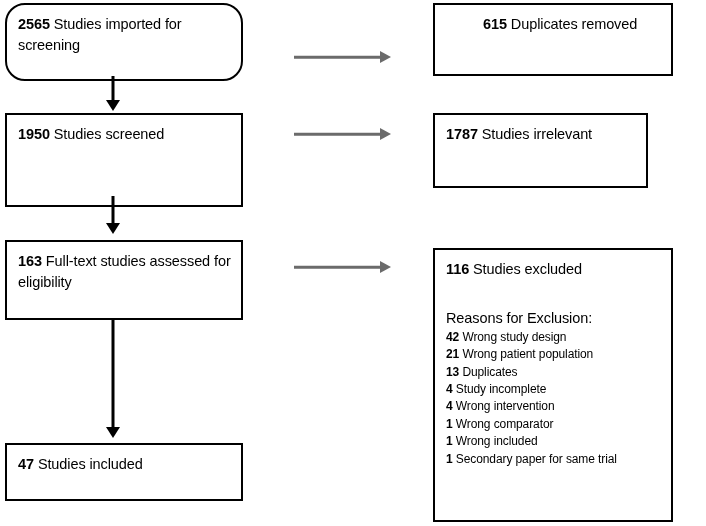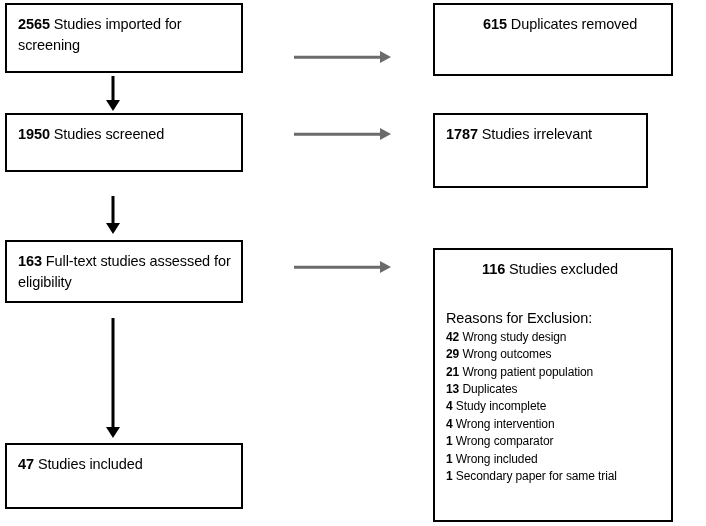--- a/index.html
+++ b/index.html
@@ -36,21 +36,20 @@
     white-space: pre-wrap;
   }
   .node-text .num {
     font-weight: bold;
   }
   .excl-head {
     font-size: 14.5px;
     line-height: 1.42;
     letter-spacing: -0.1px;
     margin-bottom: 16px;
-    margin-left: 36px;
   }
   .excl-reasons-label {
     font-size: 14.5px;
     line-height: 1.45;
     letter-spacing: -0.1px;
     margin-top: 28px;
   }
   .excl-list {
     list-style: none;
     margin: 0;
@@ -107,24 +106,24 @@
     top: 50%;
     transform: translateY(-50%);
     width: 0;
     height: 0;
     border-top: 6px solid transparent;
     border-bottom: 6px solid transparent;
     border-left: 11px solid #6b6b6b;
   }
 
   
-  #box-imported   { left: 5px;   top: 3px;   width: 238px; height: 70px; }
-  #box-screened   { left: 5px;   top: 113px; width: 238px; height: 59px; }
-  #box-fulltext   { left: 5px;   top: 240px; width: 238px; height: 63px; }
-  #box-included   { left: 5px;   top: 443px; width: 238px; height: 66px; }
+  #box-imported   { left: 5px;   top: 3px;   width: 238px; height: 78px; border-radius: 20px; }
+  #box-screened   { left: 5px;   top: 113px; width: 238px; height: 94px; }
+  #box-fulltext   { left: 5px;   top: 240px; width: 238px; height: 80px; }
+  #box-included   { left: 5px;   top: 443px; width: 238px; height: 58px; }
 
   #box-duplicates { left: 433px; top: 3px;   width: 240px; height: 73px; padding-left: 48px; }
   #box-irrelevant { left: 433px; top: 113px; width: 215px; height: 75px; }
   #box-excluded   { left: 433px; top: 248px; width: 240px; height: 274px; }
 
   #arrow-imported-screened { left: 100px; top: 76px;  width: 26px; height: 35px; }
   #arrow-screened-fulltext { left: 100px; top: 196px; width: 26px; height: 38px; }
   #arrow-fulltext-included { left: 100px; top: 318px; width: 26px; height: 120px; }
 
   #arrow-to-duplicates { left: 294px; top: 50px;  width: 97px; height: 14px; }
@@ -160,21 +159,20 @@
     <div class="node-text"><span class="num">1787</span> <span>Studies irrelevant</span></div>
   </div>
 
   <div class="node-box" id="box-excluded">
     <div class="excl-head"><span class="num">116</span> <span>Studies excluded</span></div>
 
     <div class="excl-reasons-label">Reasons for Exclusion:</div>
 
     <ul class="excl-list">
       <li><span class="num">42</span> <span>Wrong study design</span></li>
-      <li><span class="num">29</span> <span>Wrong outcomes</span></li>
       <li><span class="num">21</span> <span>Wrong patient population</span></li>
       <li><span class="num">13</span> <span>Duplicates</span></li>
       <li><span class="num">4</span> <span>Study incomplete</span></li>
       <li><span class="num">4</span> <span>Wrong intervention</span></li>
       <li><span class="num">1</span> <span>Wrong comparator</span></li>
       <li><span class="num">1</span> <span>Wrong included</span></li>
       <li><span class="num">1</span> <span>Secondary paper for same trial</span></li>
     </ul>
   </div>
 

